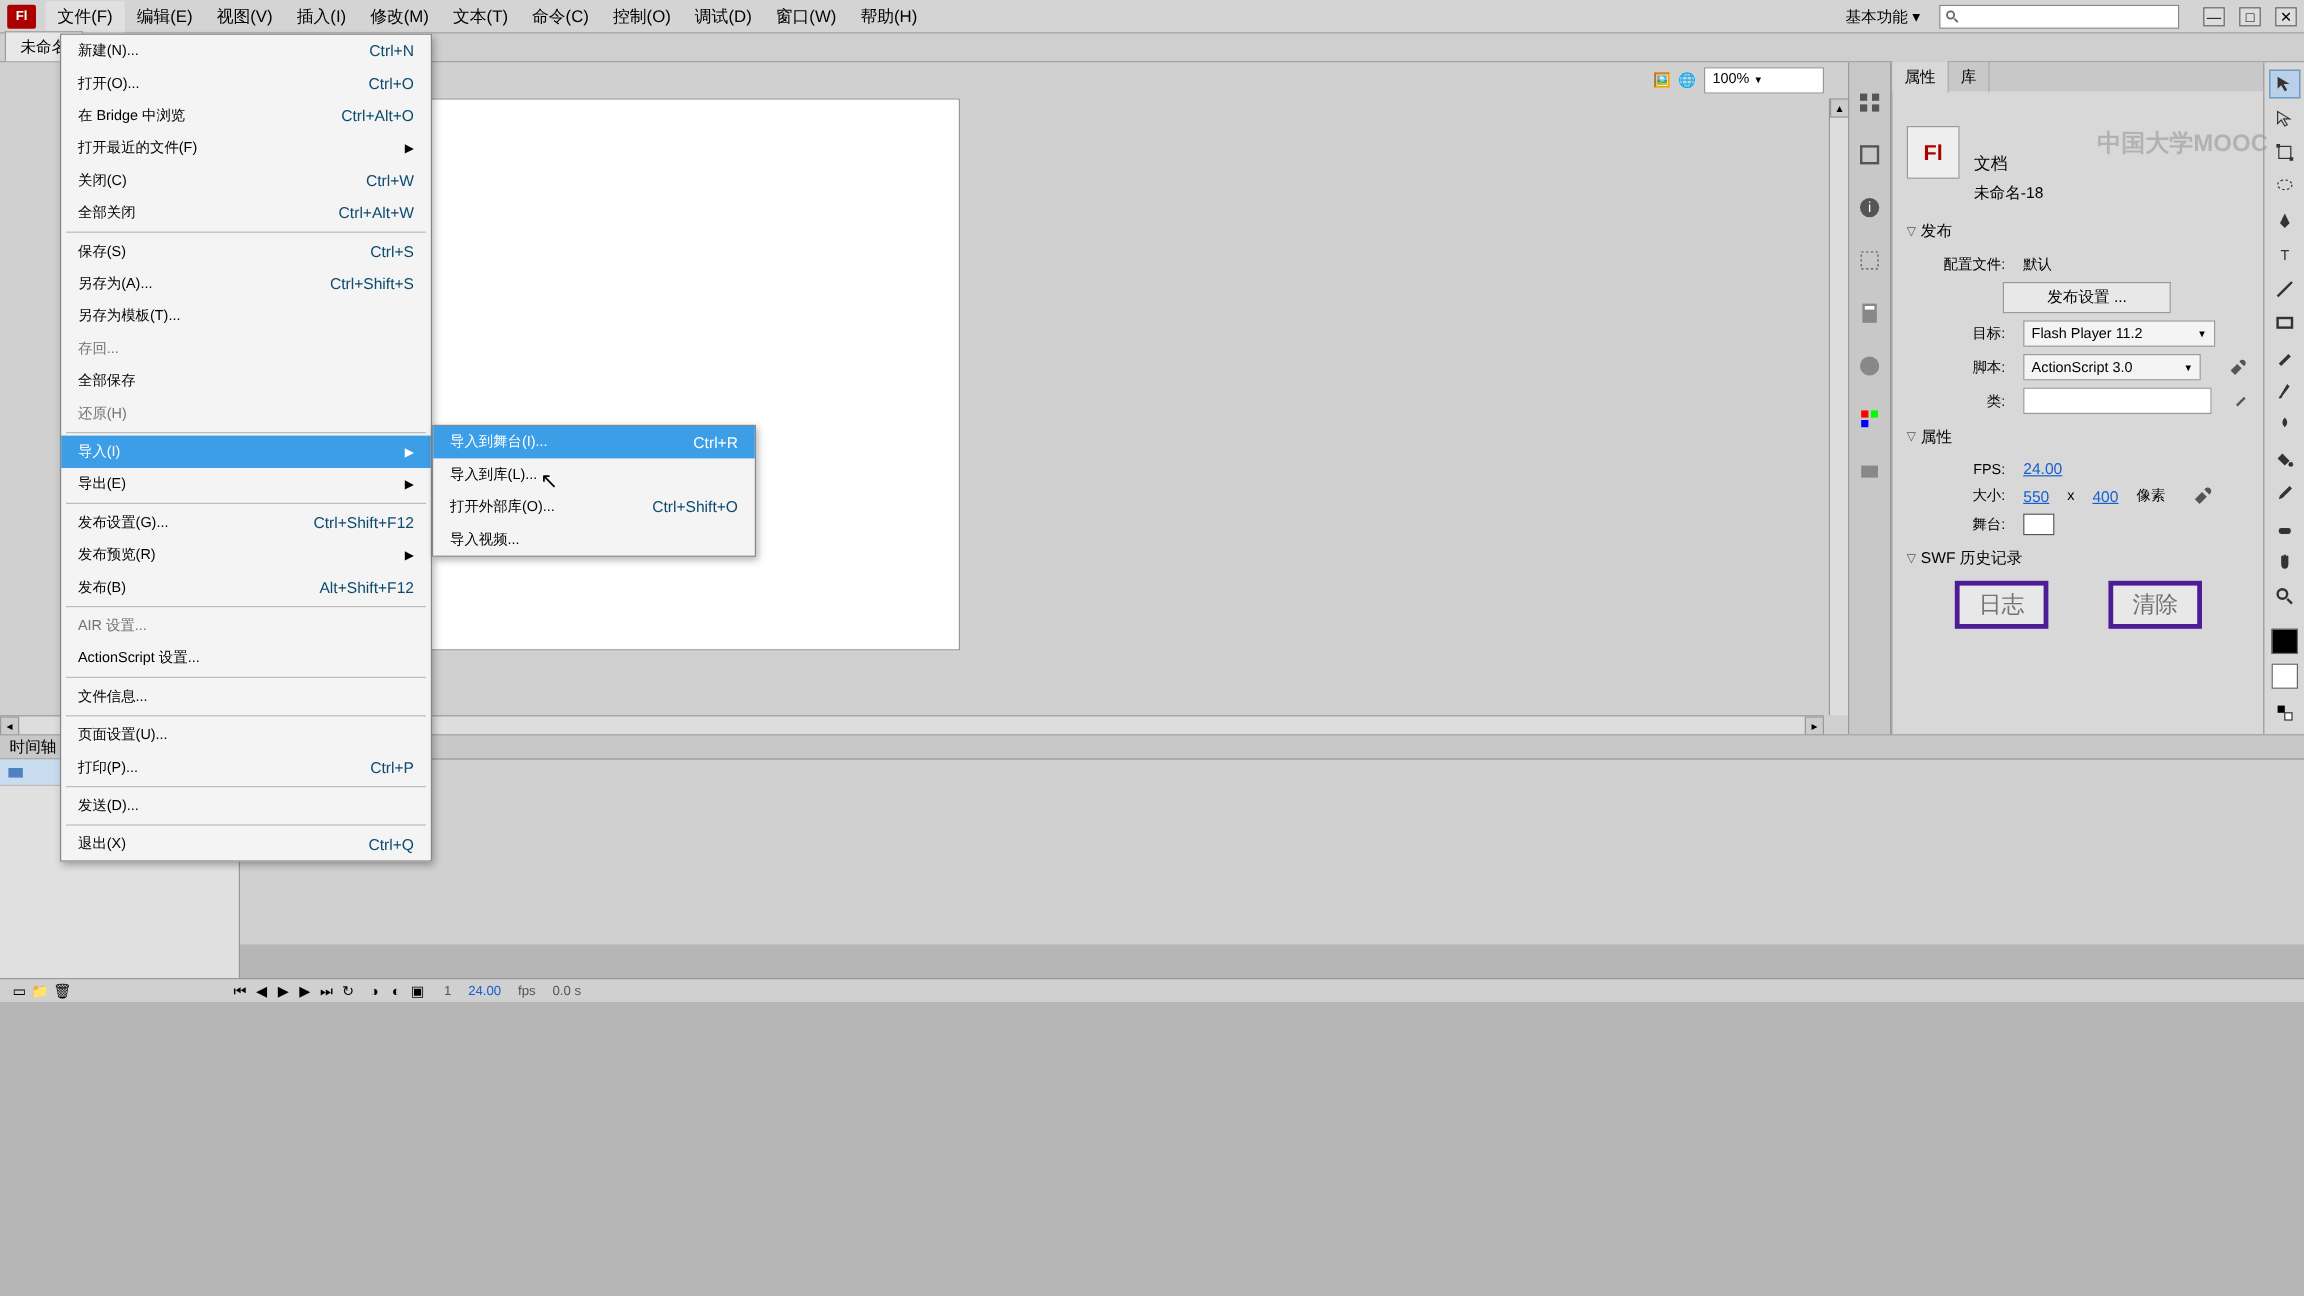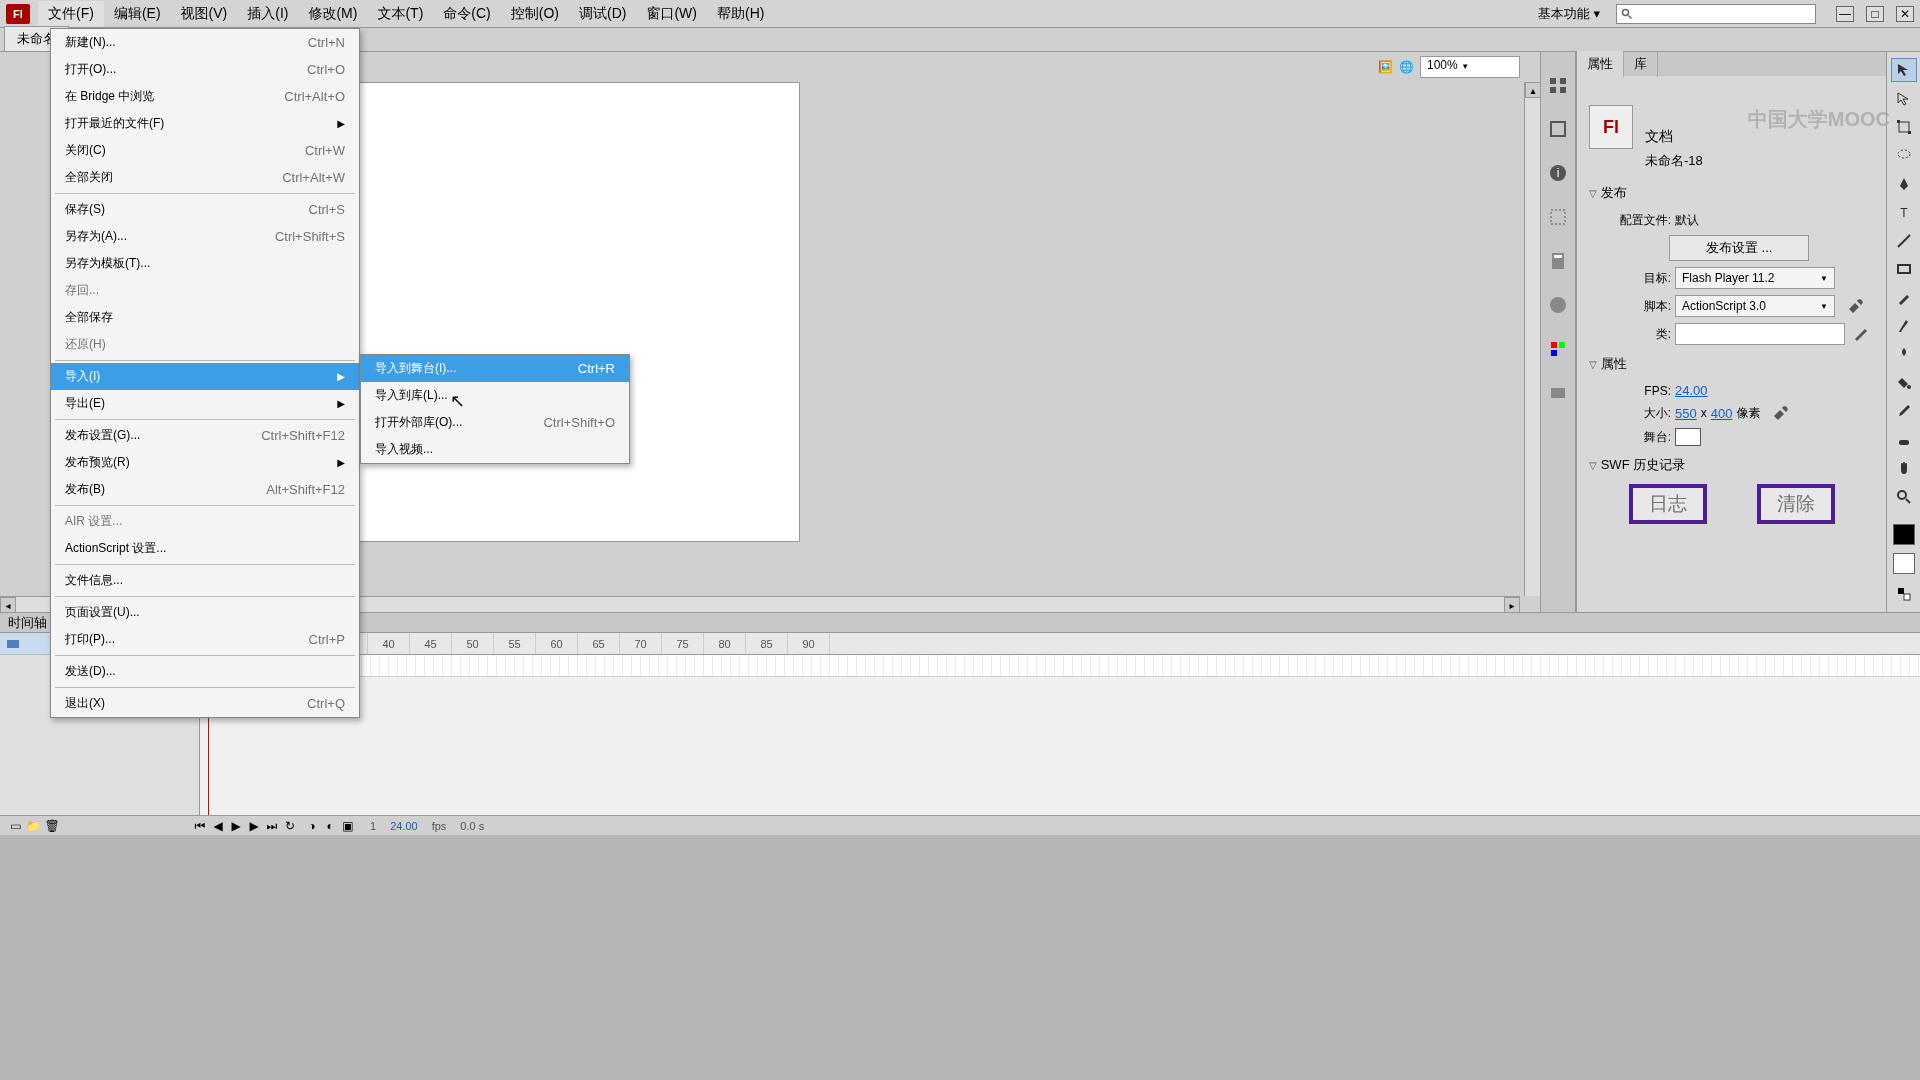--- a/index.html
+++ b/index.html
@@ -40,21 +40,21 @@
 .props-tabs { display: flex; height: 24px; background: #c8c8c8; align-items: center; }
 .props-tab { padding: 4px 10px; font-size: 13px; border-right: 1px solid #aaa; }
 .props-tab.active { background: #d8d8d8; }
 .mooc-watermark { position: absolute; right: 30px; top: 58px; font-size: 20px; color: #999; font-weight: bold; opacity: .6; pointer-events: none; margin-top: 48px; }
 .props-body { padding: 8px 12px; }
 .doc-header { display: flex; align-items: center; gap: 12px; margin-bottom: 10px; }
 .doc-icon { width: 44px; height: 44px; border: 1px solid #999; background: #eee; display: flex; align-items: center; justify-content: center; font-size: 18px; font-weight: bold; color:#a00; }
 .doc-info { display: flex; flex-direction: column; gap: 6px; margin-top: 44px; }
 .section-header { display: flex; align-items: center; gap: 4px; font-size: 13px; padding: 4px 0; }
 .section-header::before { content: "▽"; font-size: 10px; color: #555; }
-.prop-row { display: flex; align-items: center; gap: 4px; margin: 6px 0; padding-left: 16px; font-size: 13px; }
+.prop-row { display: flex; align-items: center; gap: 15px; margin: 6px 0; padding-left: 16px; font-size: 13px; }
 .prop-label { min-width: 66px; text-align: right; }
 .publish-btn { border: 1px solid #999; background: #e8e8e8; padding: 3px 36px; font-size: 13px; }
 .prop-select { border: 1px solid #999; background: #f4f4f4; width: 160px; height: 22px; padding: 0 6px; display: flex; align-items: center; justify-content: space-between; font-size: 13px; }
 .prop-select::after { content: "▼"; font-size: 8px; }
 .prop-input { border: 1px solid #999; background: #fff; width: 170px; height: 22px; }
 .val-link { color: #1560d0; text-decoration: underline; font-size: 13px; }
 .stage-swatch { width: 26px; height: 18px; background: #fff; border: 1px solid #555; }
 .hist-btn { border: 4px solid #4c1d95; background: #e8e8e8; padding: 3px 16px; font-size: 19px; color: #737373; }
 .wrench-icon { width: 18px; height: 18px; margin-left: 8px; }
 .pencil-icon { width: 18px; height: 18px; margin-left: 4px; }
@@ -83,21 +83,21 @@
 .tl-fps { color: #1560d0; }
 
 
 .dropdown { position: absolute; background: #f4f4f4; border: 1px solid #888; box-shadow: 2px 3px 6px rgba(0,0,0,.3); z-index: 100; }
 .file-menu { left: 50px; top: 28px; width: 310px; }
 .dropdown-item { padding: 5px 14px; display: flex; justify-content: space-between; align-items: center; font-size: 14px; cursor: default; }
 .dropdown-item.highlighted { background: #3d9ee8; color: #fff; }
 .dropdown-item.disabled { color: #737373; }
 .dropdown-sep { height: 1px; background: #bbb; margin: 2px 4px; }
 .submenu-arrow { font-size: 10px; }
-.shortcut { color: #737373; font-size: 13px; }
+.shortcut { color: #0c4a6e; font-size: 13px; }
 .dropdown-item.highlighted .shortcut { color: #fff; }
 .import-submenu { left: 360px; top: 354px; width: 270px; }
 
 .cursor-pointer { position: absolute; left: 450px; top: 390px; font-size: 18px; z-index: 200; pointer-events: none; }
 
 svg { display: block; }
 </style>
 </head>
 <body>
 
@@ -374,41 +374,20 @@
 <div class="timeline-panel">
   <div class="timeline-header">时间轴</div>
   <div class="timeline-body">
     <div class="layers-col">
       <div class="layer-row">
         <svg width="14" height="14" viewBox="0 0 14 14">
             <rect x="1" y="3" width="12" height="8" fill="#5080c0"></rect>
           </svg>
       </div>
     </div>
-    <div class="frames-col">
-      <div class="frame-ruler" id="frame-ruler">
-          <div class="frame-tick">20</div>
-          <div class="frame-tick">25</div>
-          <div class="frame-tick">30</div>
-          <div class="frame-tick">35</div>
-          <div class="frame-tick">40</div>
-          <div class="frame-tick">45</div>
-          <div class="frame-tick">50</div>
-          <div class="frame-tick">55</div>
-          <div class="frame-tick">60</div>
-          <div class="frame-tick">65</div>
-          <div class="frame-tick">70</div>
-          <div class="frame-tick">75</div>
-          <div class="frame-tick">80</div>
-          <div class="frame-tick">85</div>
-          <div class="frame-tick">90</div>
-        </div>
-      <div class="frame-grid-row"></div>
-      <div class="playhead"></div>
-    </div>
   </div>
   <div class="timeline-controls">
     <div class="tl-ctrl-group">
       <div class="tl-btn">▭</div>
       <div class="tl-btn">📁</div>
       <div class="tl-btn">🗑</div>
     </div>
     <div style="width:120px"></div>
     <div class="tl-ctrl-group">
       <div class="tl-btn">⏮</div>

